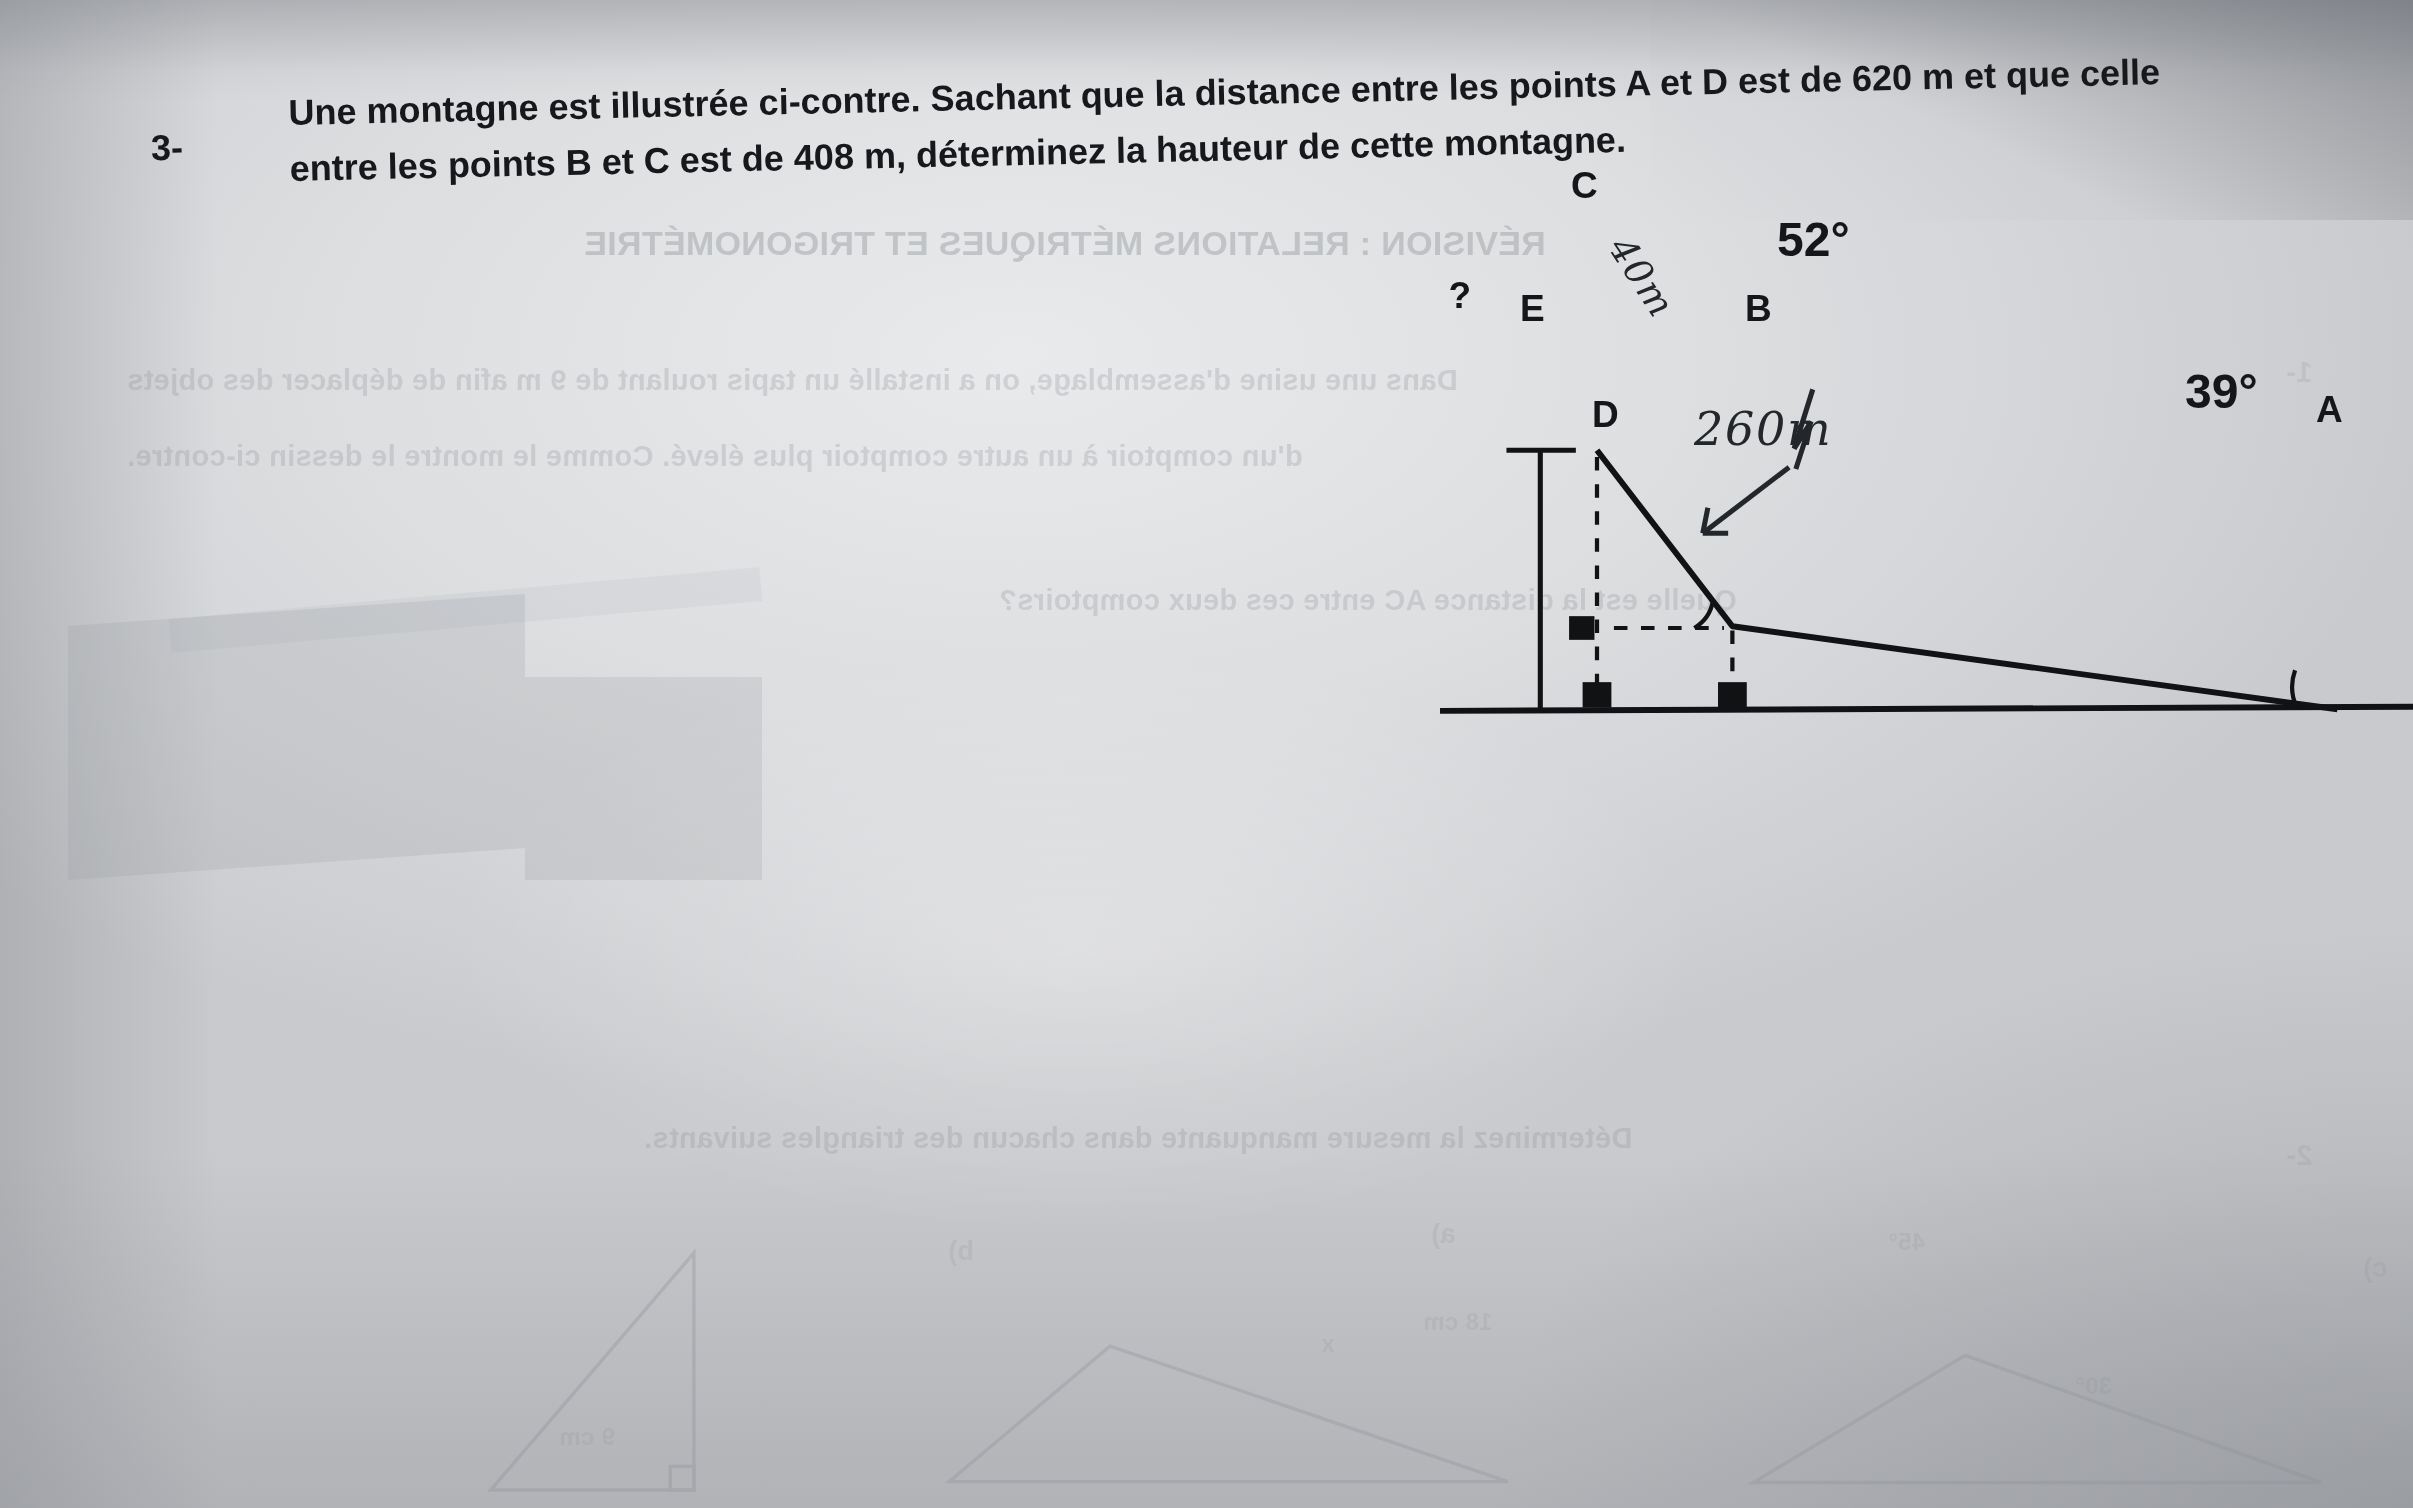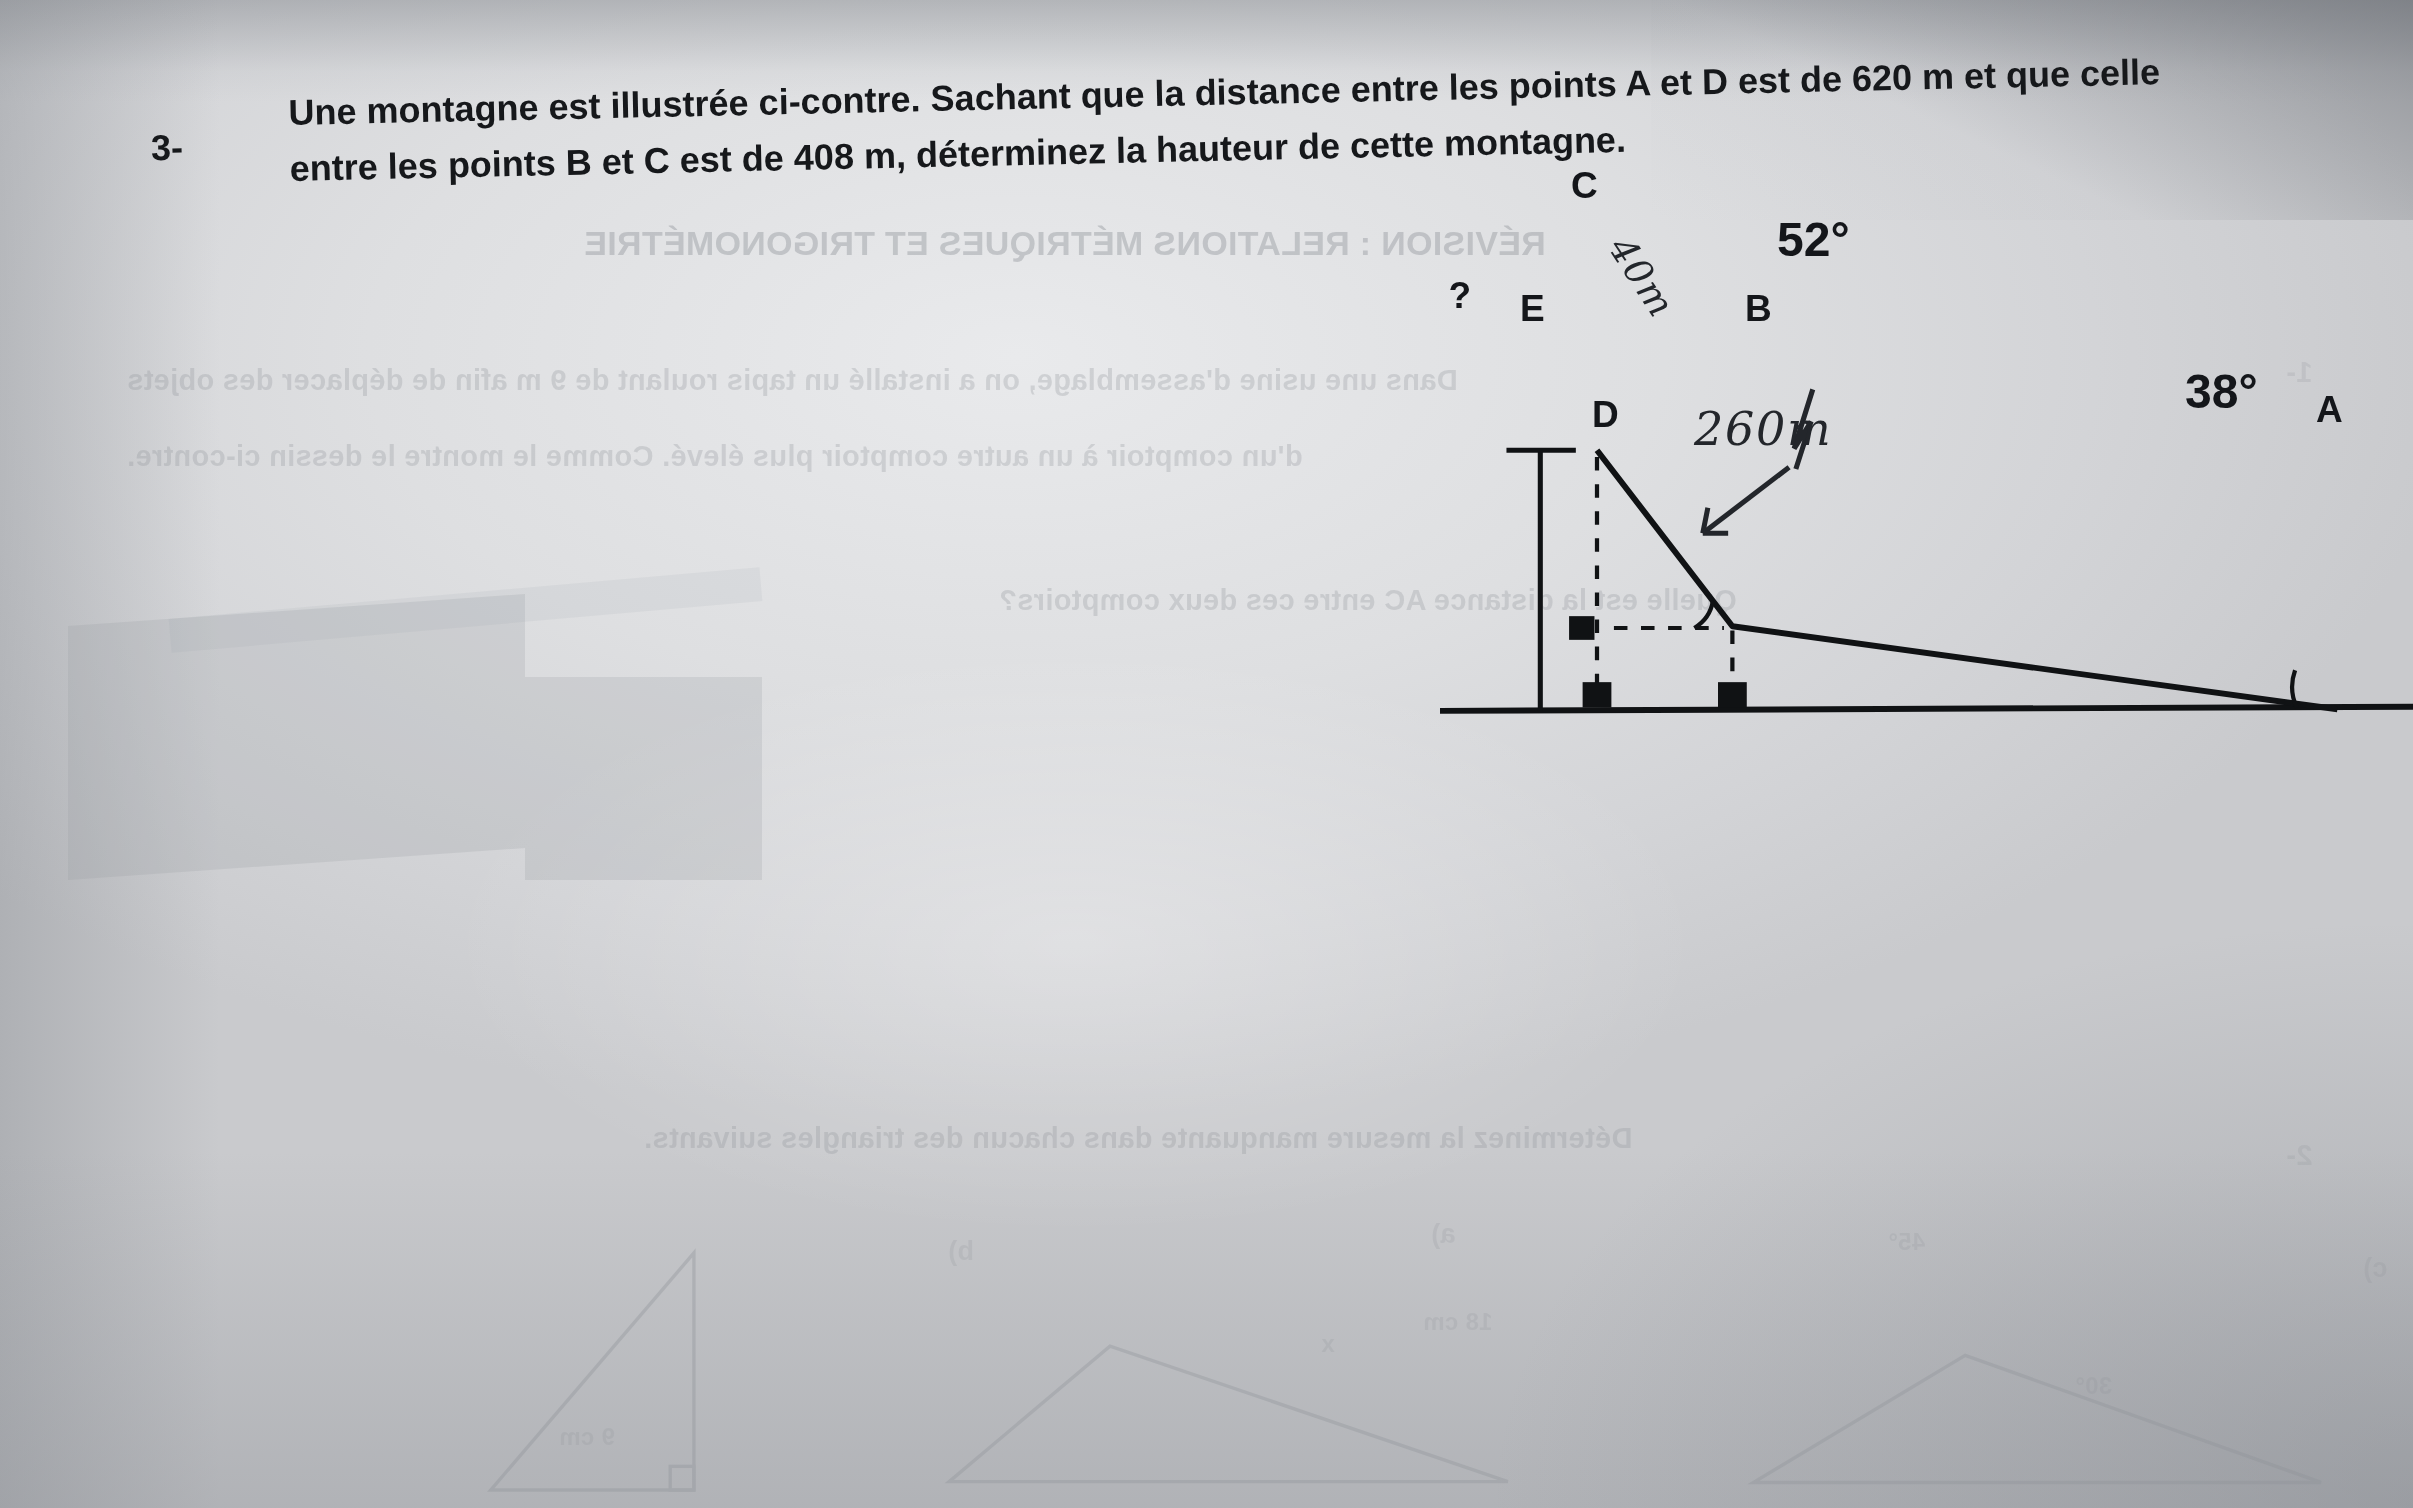--- a/index.html
+++ b/index.html
@@ -234,21 +234,21 @@
     <div class="fig-label" style="left:80px; top:34px;">E</div>
 
     <div class="fig-label" style="left:152px; top:140px;">D</div>
 
     <div class="fig-label" style="left:876px; top:135px;">A</div>
 
     <div class="fig-label" style="left:8.5px; top:21px;">?</div>
 
     <div class="fig-angle" style="left:337px; top:-42px;">52°</div>
 
-    <div class="fig-angle" style="left:745px; top:110px;">38°</div>
+    <div class="fig-angle" style="left:745px; top:110px;">39°</div>
 
     <div class="hand hand-40" style="left:196px; top:-25.4px;">40m</div>
 
     <div class="hand" style="left:254px; top:148px; font-size:46px;">260m</div>
   </div>
 
 </div>
 
 
 </body></html>

